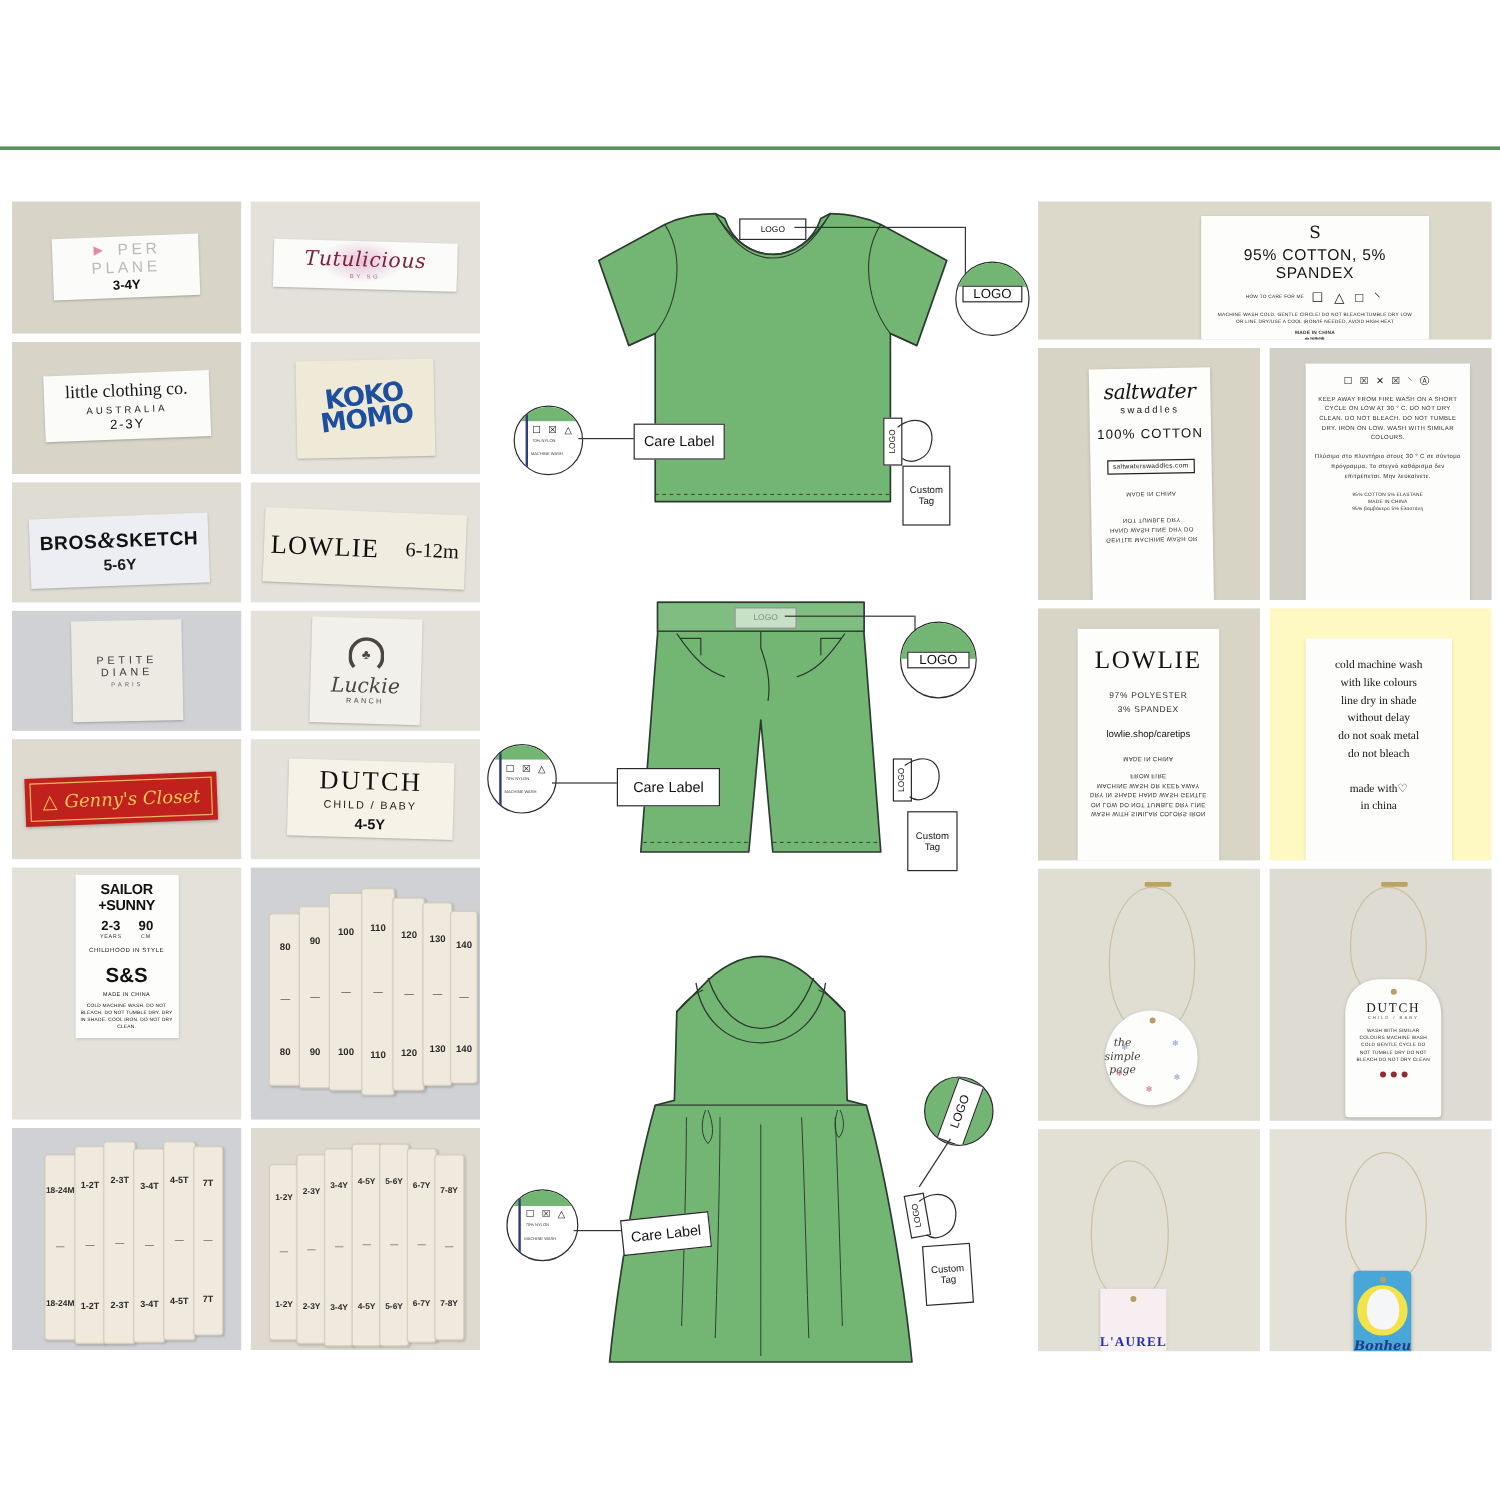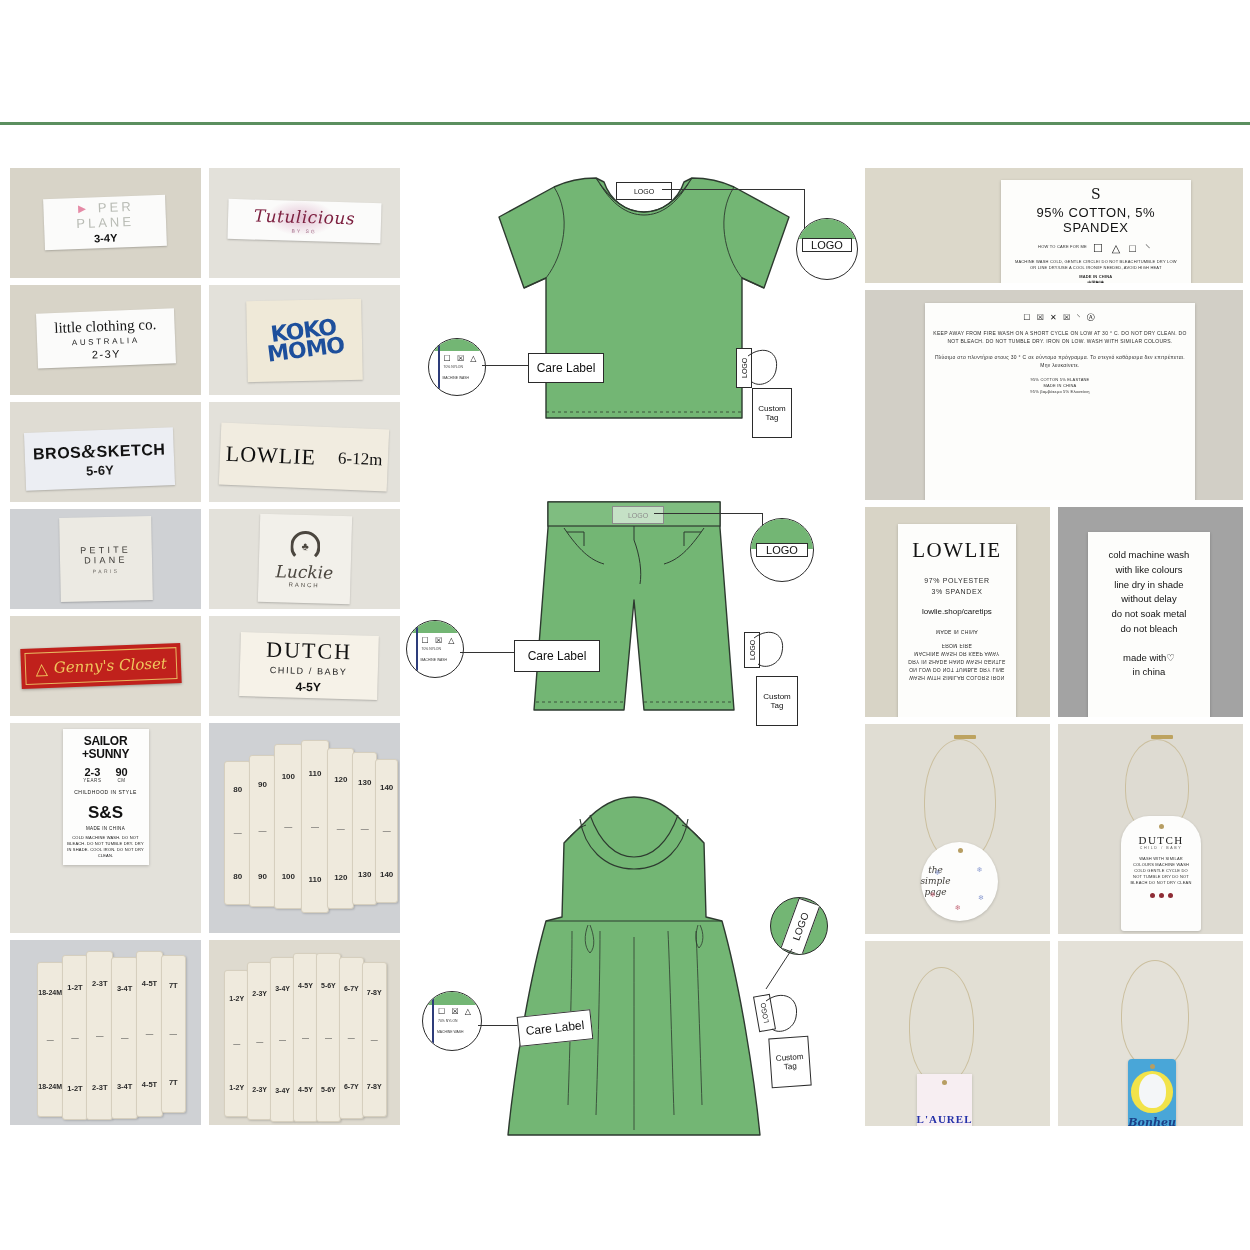--- a/index.html
+++ b/index.html
@@ -613,20 +613,30 @@
           </div>
           <div class="tiny" style="margin-top:4px;padding:0 8px;">MACHINE WASH COLD, GENTLE CIRCLE/ DO NOT BLEACH/TUMBLE DRY LOW OR LINE DRY/USE A COOL IRON/IF NEEDED, AVOID HIGH HEAT</div>
           <div class="tiny" style="margin-top:3px;font-weight:bold;">MADE IN CHINA</div>
           <div class="tiny" style="font-weight:bold;">中国制造</div>
 
         </div>
       </div>
     </div>
 
     <div class="tile-row">
+      <div class="tile h210" style="background:#d7d3c5;">
+        <div class="paper" style="left:24%;top:8%;width:50%;height:84%;padding:10px 4px;transform:rotate(-1deg);">
+          <div class="saltwater">saltwater</div>
+          <div class="saltwater-sub">swaddles</div>
+          <div style="font-size:11px;letter-spacing:1px;margin-top:10px;">100% COTTON</div>
+          <div style="margin-top:9px;"><span class="url-box">saltwaterswaddles.com</span></div>
+          <div class="tiny5 flip" style="margin-top:12px;">MADE IN CHINA</div>
+          <div class="tiny5 flip" style="margin-top:14px;padding:0 6px;">GENTLE MACHINE WASH OR HAND WASH LINE DRY DO NOT TUMBLE DRY</div>
+        </div>
+      </div>
       <div class="tile h210" style="background:#d2cfc6;">
         <div class="paper" style="left:16%;top:6%;width:68%;height:88%;padding:8px 6px;">
           <div class="wash-syms-sm">☐ ☒ ✕ ☒ ⸌ Ⓐ</div>
           <div class="tiny5" style="margin-top:6px;">KEEP AWAY FROM FIRE WASH ON A SHORT CYCLE ON LOW AT 30 ° C. DO NOT DRY CLEAN. DO NOT BLEACH. DO NOT TUMBLE DRY. IRON ON LOW. WASH WITH SIMILAR COLOURS.</div>
           <div class="tiny5" style="margin-top:8px;">Πλύσιμο στο πλυντήριο στους 30 ° C σε σύντομο πρόγραμμα. Το στεγνό καθάρισμα δεν επιτρέπεται. Μην λευκαίνετε.</div>
           <div class="tiny" style="margin-top:8px;">95% COTTON 5% ELASTANE</div>
           <div class="tiny">MADE IN CHINA</div>
           <div class="tiny">95% βαμβάκερο 5% Ελαστάνη</div>
         </div>
       </div>
@@ -636,21 +646,21 @@
       <div class="tile h210" style="background:#d8d4c6;">
         <div class="paper" style="left:18%;top:8%;width:58%;height:84%;padding:14px 5px;">
           <div class="lowlie-big">LOWLIE</div>
           <div class="tiny6" style="margin-top:12px;font-size:7px;letter-spacing:.6px;">97% POLYESTER</div>
           <div class="tiny6" style="font-size:7px;letter-spacing:.6px;">3% SPANDEX</div>
           <div style="font-size:8px;margin-top:10px;">lowlie.shop/caretips</div>
           <div class="tiny5 flip" style="margin-top:12px;">MADE IN CHINA</div>
           <div class="tiny5 flip" style="margin-top:6px;padding:0 4px;">WASH WITH SIMILAR COLORS IRON ON LOW DO NOT TUMBLE DRY LINE DRY IN SHADE HAND WASH GENTLE MACHINE WASH OR KEEP AWAY FROM FIRE</div>
         </div>
       </div>
-      <div class="tile h210" style="background:#a3a3a3;">
+      <div class="tile h210" style="background:#fef9c3;font-family:Liberation Serif, serif;">
         <div class="paper" style="left:16%;top:12%;width:62%;height:76%;padding:16px 4px;">
           <div class="coldwash">cold machine wash</div>
           <div class="coldwash">with like colours</div>
           <div class="coldwash">line dry in shade</div>
           <div class="coldwash">without delay</div>
           <div class="coldwash">do not soak metal</div>
           <div class="coldwash">do not bleach</div>
           <div class="coldwash" style="margin-top:14px;">
             <span>made with</span><span>♡</span>
           </div>

